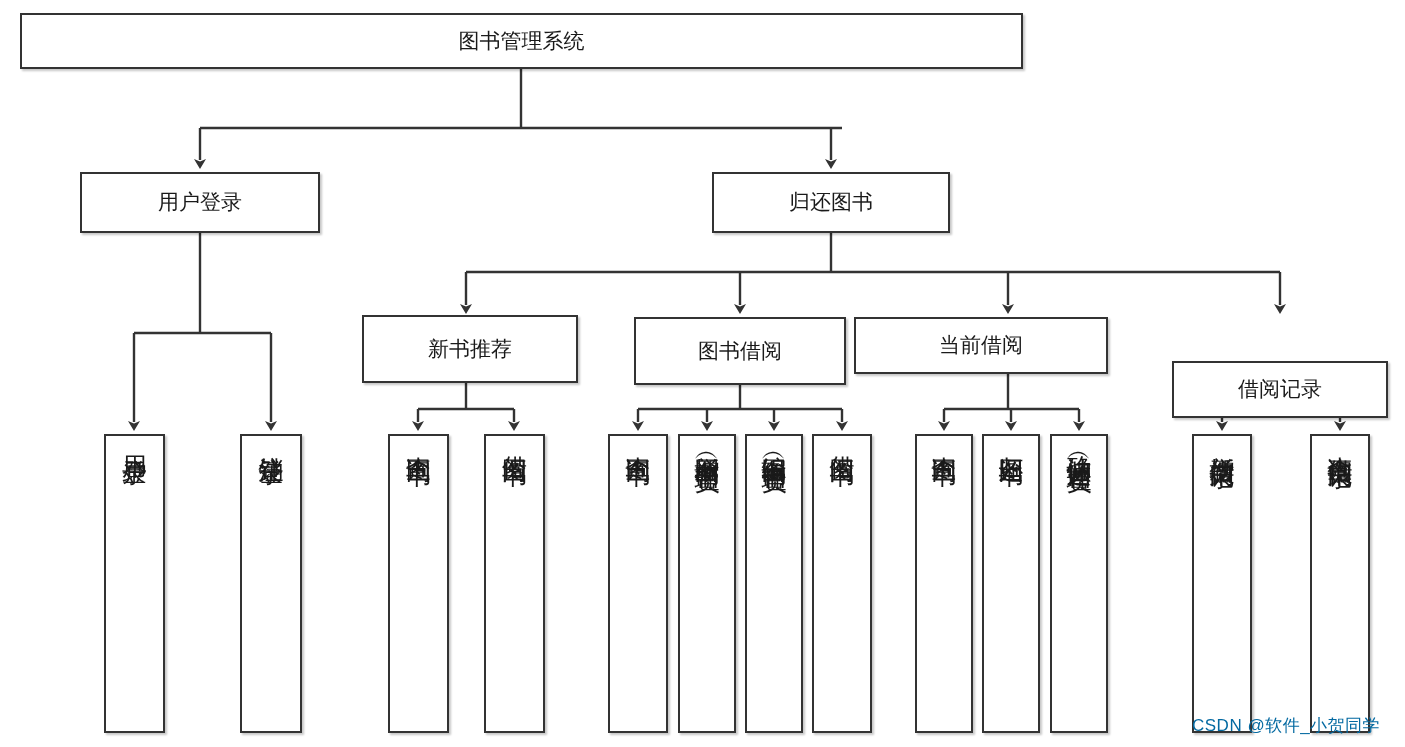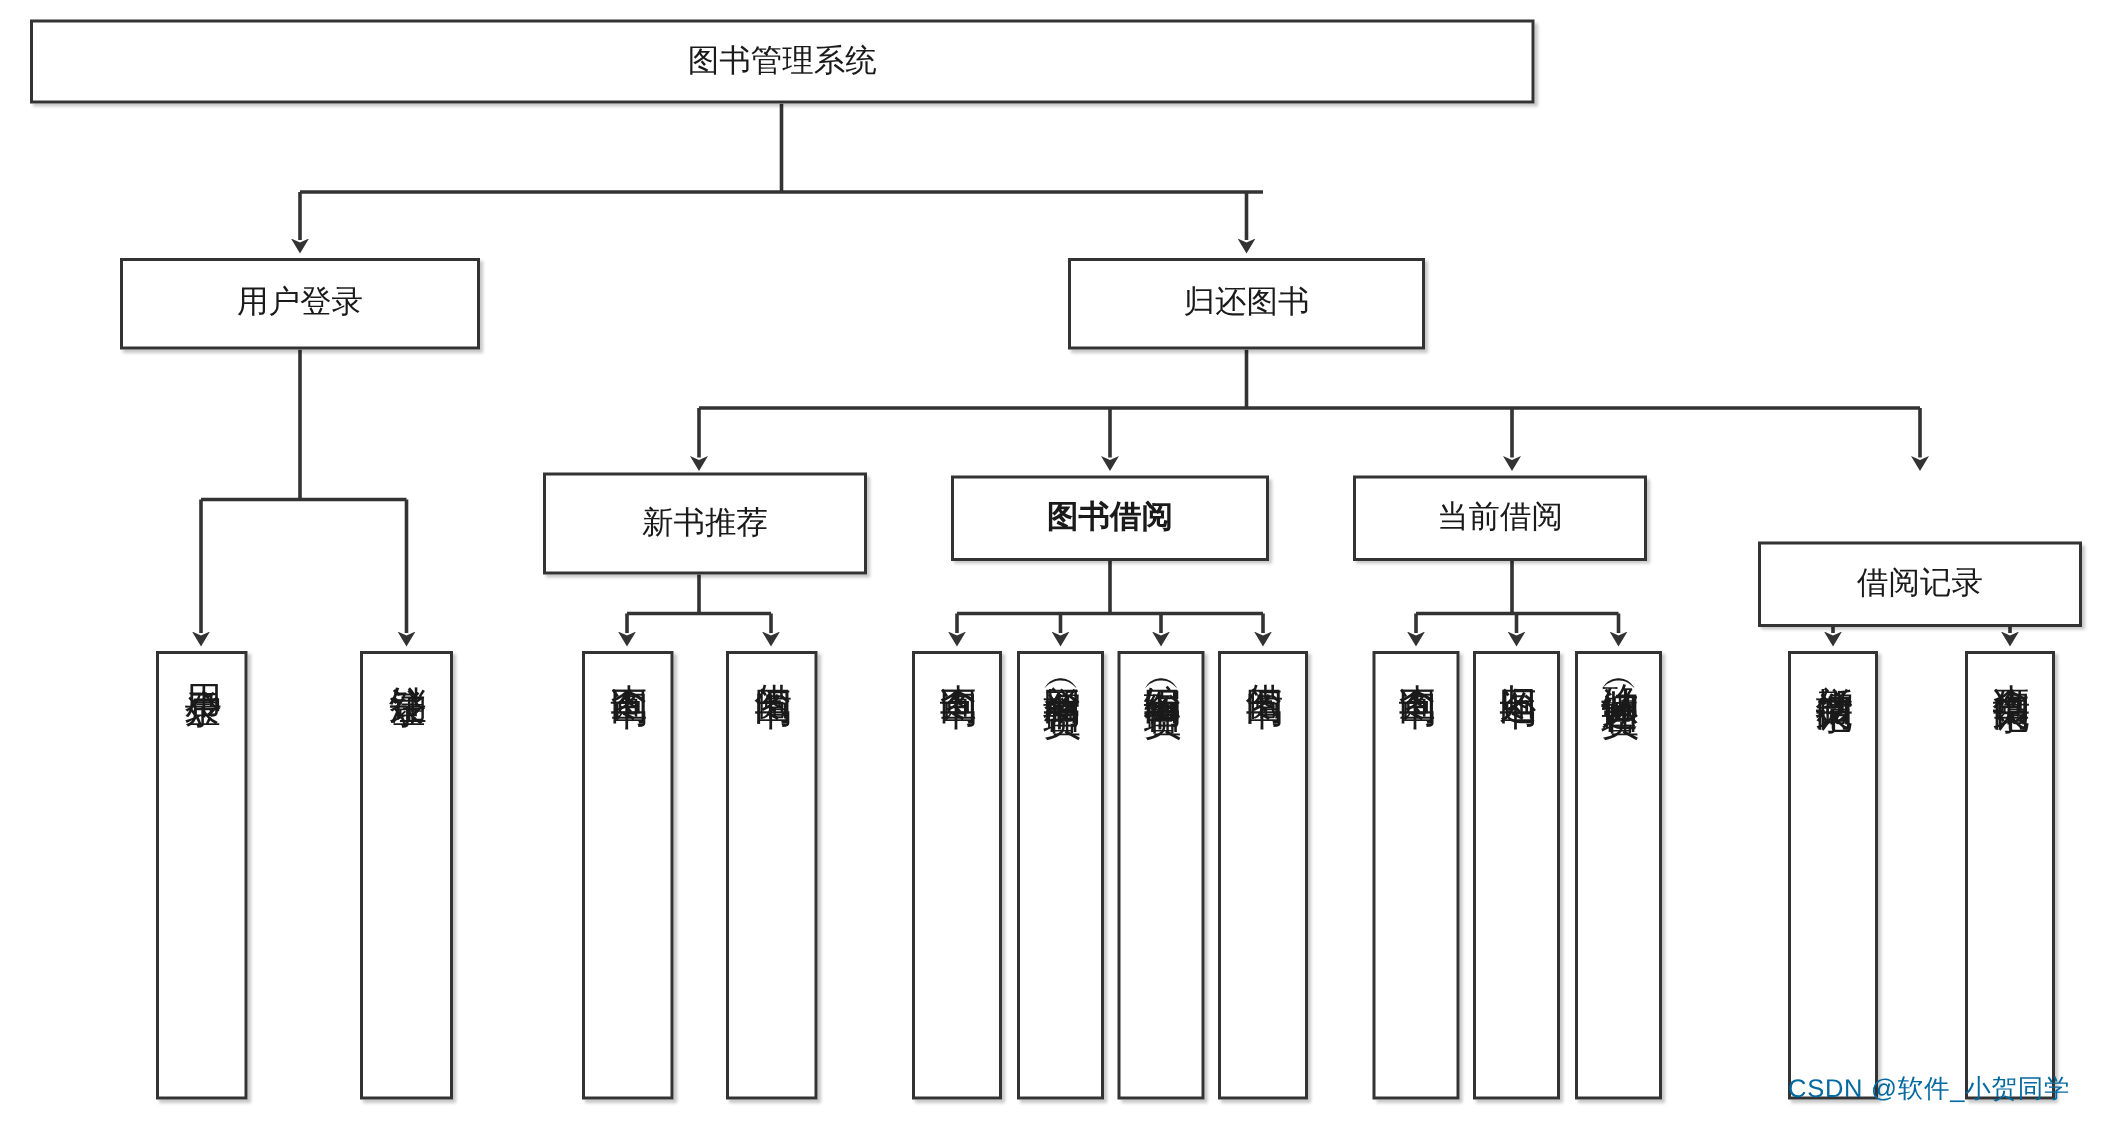--- a/index.html
+++ b/index.html
@@ -133,24 +133,24 @@
   <div class="node horizontal" style="left:80px; top:172px; width:240px; height:61px;">
     <span class="label">用户登录</span>
   </div>
   <div class="node horizontal" style="left:712px; top:172px; width:238px; height:61px;">
     <span class="label">归还图书</span>
   </div>
 
   <div class="node horizontal" style="left:362px; top:315px; width:216px; height:68px;">
     <span class="label">新书推荐</span>
   </div>
-  <div class="node horizontal" style="left:634px; top:317px; width:212px; height:57px;font-weight:bold;">
+  <div class="node horizontal" style="left:634px; top:317px; width:212px; height:68px;">
     <span class="label">图书借阅</span>
   </div>
-  <div class="node horizontal" style="left:902px; top:317px; width:196px; height:57px;">
+  <div class="node horizontal" style="left:854px; top:317px; width:254px; height:57px;">
     <span class="label">当前借阅</span>
   </div>
   <div class="node horizontal" style="left:1172px; top:317px; width:216px; height:57px;margin-top:44px;">
     <span class="label">借阅记录</span>
   </div>
 
   <div class="node vertical" style="left:104px; top:434px; width:61px; height:299px;">
     <span class="label">用户登录</span>
   </div>
   <div class="node vertical" style="left:240px; top:434px; width:62px; height:299px;">

